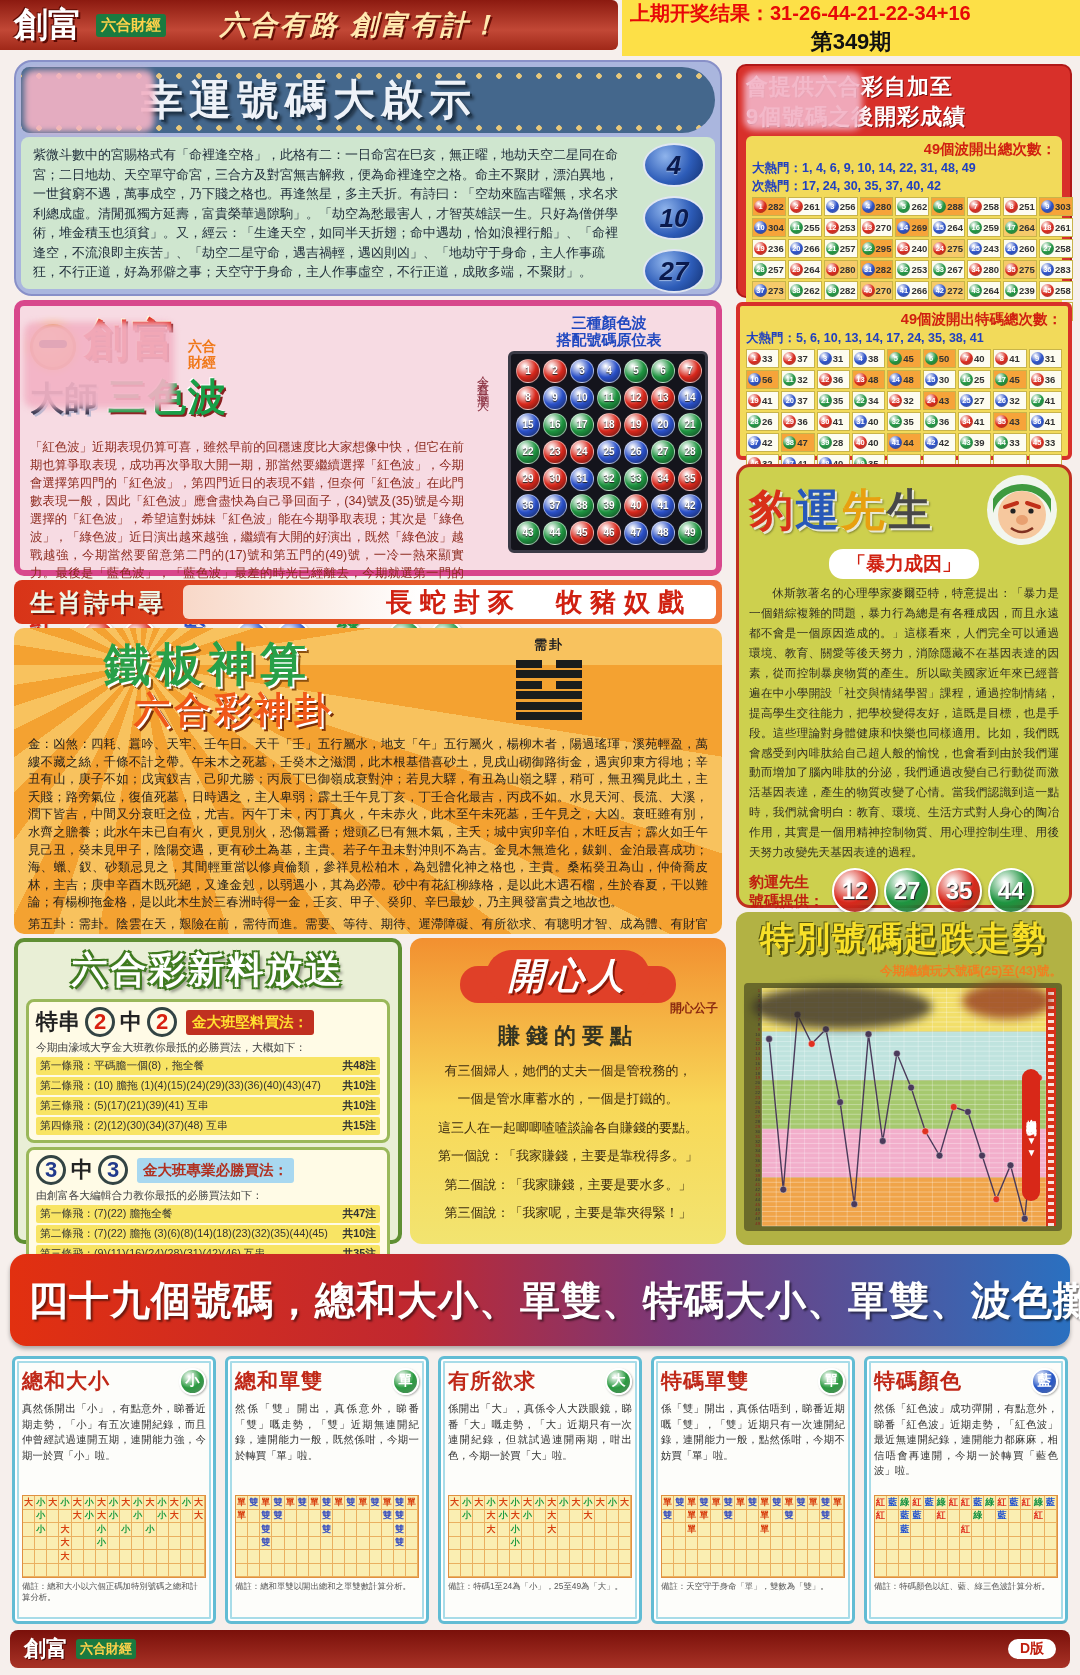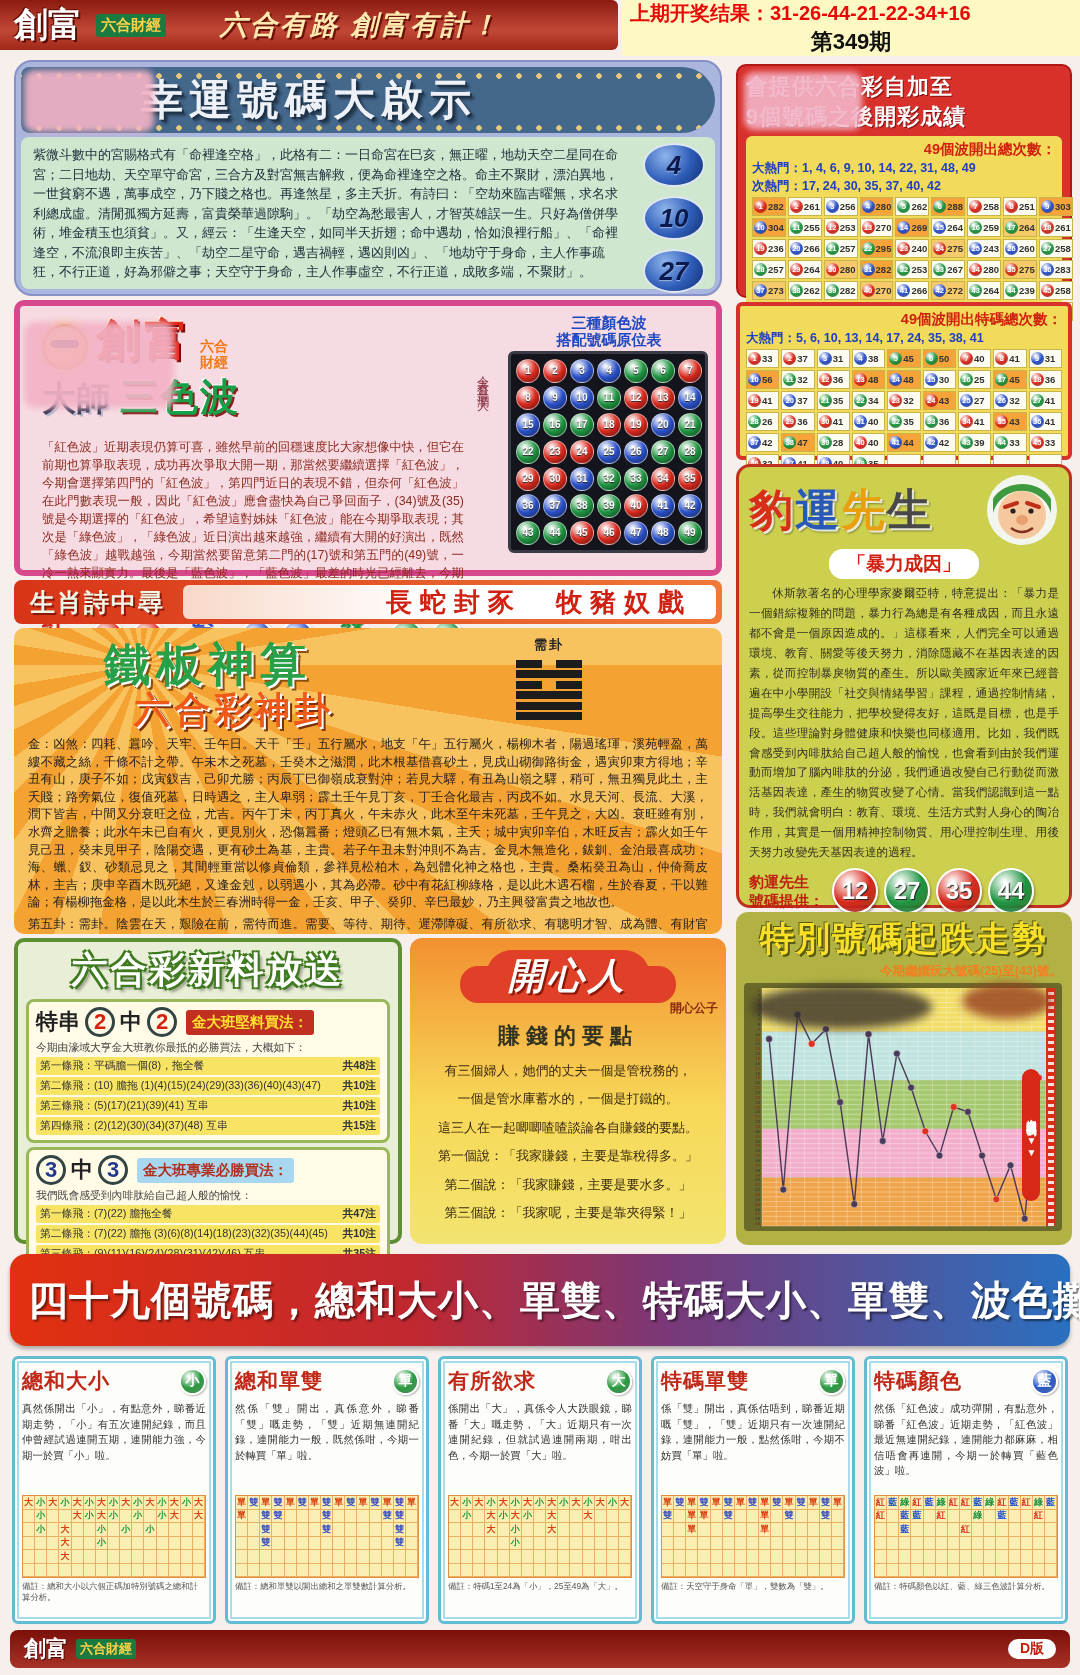--- a/index.html
+++ b/index.html
@@ -4,39 +4,39 @@
 <style>
   html,body{margin:0;padding:0;background:#cfc7c3;}
   *{box-sizing:border-box;}
   #page{position:relative;width:1080px;height:1675px;background:#f6efec;font-family:"Liberation Sans",sans-serif;overflow:hidden;}
   .abs{position:absolute;}
   
   #hdr-logo{left:0;top:6;width:618px;height:50px;background:linear-gradient(180deg,#8c1a10,#c24836 60%,#a02818);border-radius:0 6px 6px 0;display:flex;align-items:center;gap:14px;padding:0 14px;}
   .logo-big{font-size:34px;font-weight:800;color:#fff;text-shadow:2px 2px 0 #5a0a04,-1px -1px 0 #5a0a04;font-family:"Liberation Serif",serif;}
   .logo-small{font-size:15px;font-weight:700;color:#ffd24a;background:#1a7a40;padding:2px 5px;border-radius:3px;}
   #hdr-slogan{font-size:27px;font-weight:800;color:#ffe9b0;font-style:italic;text-shadow:2px 2px 0 #6a1008;letter-spacing:3px;margin-left:40px;}
-  #hdr-right{left:622px;top:0;width:458px;height:56px;background:#fef9c3;display:flex;flex-direction:column;justify-content:center;padding:2px 8px;}
+  #hdr-right{left:622px;top:0;width:458px;height:56px;background:#fde047;display:flex;flex-direction:column;justify-content:center;padding:2px 8px;}
   #hdr-result{color:#e80808;font-size:20px;font-weight:700;white-space:nowrap;}
   #hdr-issue{color:#111;font-size:22px;font-weight:700;text-align:center;}
   
   .blur-pink{background:rgba(242,178,196,.92);filter:blur(3px);border-radius:10px;z-index:5;}
   .panel-title-3d{font-weight:800;font-family:"Liberation Serif",serif;}
   
   #lucky{left:14px;top:60px;width:708px;height:236px;background:#aab6de;border-radius:18px;padding:5px;border:2px solid #8890c8;}
   #lucky-head{position:relative;height:66px;background:#44678c;border-radius:10px 40px 40px 10px;display:flex;align-items:center;padding-left:120px;
     background-image:radial-gradient(circle,#e8c87a 2.5px,transparent 3px),radial-gradient(circle,#e8c87a 2.5px,transparent 3px);
     background-size:20px 10px;background-position:8px 4px,8px 56px;background-repeat:repeat-x;}
   #lucky-title{font-size:42px;color:#eef2f8;font-weight:800;letter-spacing:6px;text-shadow:2px 2px 0 #1c3248,4px 4px 3px rgba(0,0,0,.45);}
   #lucky-body{position:relative;margin-top:4px;height:152px;background:#cfe6cf;border-radius:8px;padding:8px 96px 8px 12px;}
   #lucky-text{font-size:13px;line-height:1.5;color:#1c2a38;text-align:justify;}
   #lucky-nums{position:absolute;right:10px;top:6px;display:flex;flex-direction:column;gap:9px;}
   .lucky-oval{width:62px;height:44px;border-radius:50%;background:radial-gradient(circle at 35% 28%,#8fb4ec,#2d5cb8 55%,#122f6e);border:2px solid #e0e6f2;display:flex;align-items:center;justify-content:center;font-size:26px;font-weight:800;font-style:italic;color:#0a1a4e;text-shadow:0 1px 1px #9ab4e0;}
   
   #sansebo{left:14px;top:300px;width:708px;height:276px;background:#f7dbe3;border:6px solid #d8488c;border-radius:10px;display:flex;}
-  #ss-left{position:relative;width:452px;padding:6px 8px 4px 22px;}
+  #ss-left{position:relative;width:452px;padding:6px 8px 4px 10px;}
   #ss-head1{display:flex;align-items:flex-end;gap:8px;height:58px;}
   .sun{position:relative;width:46px;height:46px;border-radius:50%;background:radial-gradient(circle at 40% 32%,#ffe870,#f2a81e);box-shadow:0 0 0 3px #e08a10 inset,0 0 8px #f8c040;}
   .sun::after{content:"";position:absolute;left:9px;top:16px;width:28px;height:8px;background:#222;border-radius:4px;}
   #ss-brand{font-size:44px;color:#e02818;text-shadow:2px 2px 0 #7a0808,-1px -1px 0 #ffd;letter-spacing:4px;}
   #ss-brand-sub{display:flex;flex-direction:column;font-size:14px;font-weight:800;color:#f07818;line-height:1.1;}
   #ss-head2{display:flex;align-items:baseline;gap:10px;margin-top:2px;}
   #ss-master{font-size:34px;color:#3a3a52;text-shadow:2px 2px 0 #b8b8d0;}
   #ss-wave-title{font-size:38px;color:#18a048;text-shadow:2px 2px 0 #8a2020,-1px -1px 0 #fff;letter-spacing:2px;}
   #ss-text{margin-top:16px;font-size:12.4px;line-height:1.45;color:#8c2a1e;text-align:justify;}
   #ss-waves{display:flex;gap:26px;margin-top:6px;align-items:center;}
@@ -321,21 +321,21 @@
           </div>
         </div>
     </div>
     <div class="xl-box">
       <div class="xl-head">
         <span class="xl-num navy">3</span>
         <span class="xl-word">中</span>
         <span class="xl-num navy">3</span>
         <span class="xl-tag2">金大班專業必勝買法：</span>
       </div>
-      <div class="xl-intro">我們既會感受到內啡肽給自己超人般的愉悅：</div>
+      <div class="xl-intro">由創富各大編輯合力教你最抵的必勝買法如下：</div>
       <div id="xl-rows2">
           <div class="xl-row">
             <span>第一條飛：(7)(22) 膽拖全餐</span>
             <b>共47注</b>
           </div>
           <div class="xl-row">
             <span>第二條飛：(7)(22) 膽拖 (3)(6)(8)(14)(18)(23)(32)(35)(44)(45)</span>
             <b>共10注</b>
           </div>
           <div class="xl-row">

